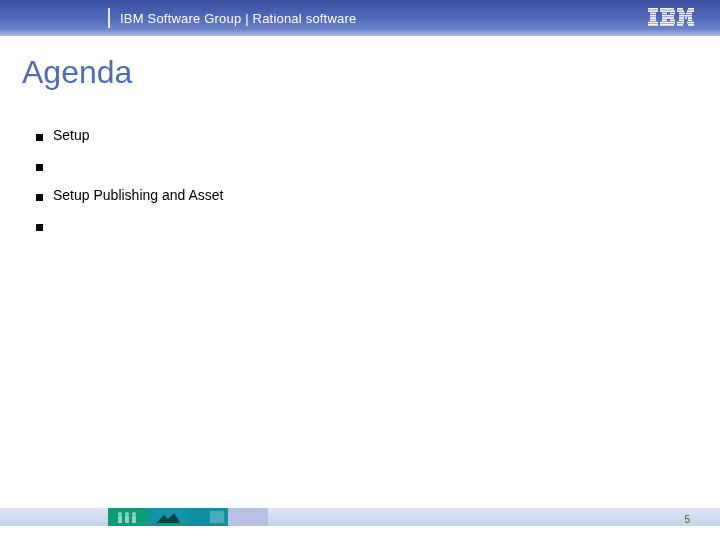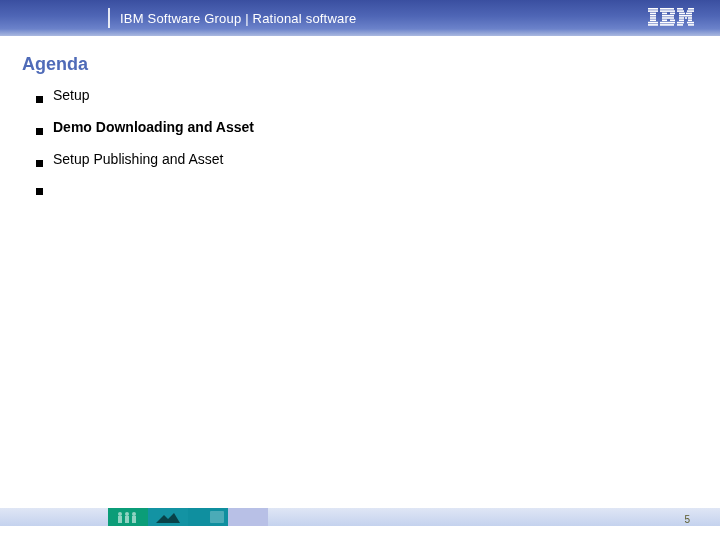--- a/index.html
+++ b/index.html
@@ -8,23 +8,23 @@
 
   
   .header { height: 36px; background: linear-gradient(to bottom, #3a4fa0 0%, #4f66b6 45%, #6b82ca 80%, #aab9e0 100%); display: flex; align-items: center; position: relative; }
   .header-divider { width: 2px; height: 20px; background: #fff; margin-left: 108px; margin-right: 10px; opacity: .85; }
   .header-title { color: #fff; font-size: 13px; font-weight: 400; letter-spacing: .2px; }
   .ibm-logo { position: absolute; right: 26px; top: 8px; width: 46px; height: 18px; }
   .ibm-logo .bar { fill: #fff; }
 
   
   .body { flex: 1; padding: 18px 26px 0 18px; }
-  .slide-title { color: #4f6bb8; font-size: 18px; font-weight: 700; margin-bottom: 12px; margin-left: 4px; }
+  .slide-title { color: #4f6bb8; font-size: 32px; font-weight: 400; margin-bottom: 36px; margin-left: 4px; }
   ul.agenda { list-style: none; margin-left: 18px; }
-  ul.agenda li { display: flex; align-items: flex-end; margin-bottom: 16px; font-size: 14px; color: #000; }
+  ul.agenda li { display: flex; align-items: center; margin-bottom: 16px; font-size: 14px; color: #000; }
   ul.agenda li .bullet { width: 7px; height: 7px; background: #000; margin-top: 5px; margin-right: 10px; flex-shrink: 0; }
   ul.agenda li.emph .txt { font-weight: 700; }
 
   
   .footer { height: 34px; position: relative; }
   .footer-strip { position: absolute; left: 0; right: 0; bottom: 14px; height: 18px; background: linear-gradient(to bottom, #dfe6f5 0%, #c4d2ee 100%); display: flex; align-items: stretch; }
   .strip-cell { height: 100%; display: flex; align-items: center; justify-content: center; }
   .c-green1 { width: 40px; background: #0b9d78; }
   .c-people { width: 40px; background: #1393a3; }
   .c-teal   { width: 40px; background: #0f8f9f; position: relative; }
@@ -89,21 +89,20 @@
 
   <div class="body">
     <div class="slide-title">Agenda</div>
     <ul class="agenda">
       <li>
           <span class="bullet"></span>
           <span class="txt">Setup</span>
         </li>
       <li class="emph">
           <span class="bullet"></span>
-          <span class="txt">Demo Downloading and Asset</span>
         </li>
       <li>
           <span class="bullet"></span>
           <span class="txt">Setup Publishing and Asset</span>
         </li>
       <li>
           <span class="bullet"></span>
         </li>
     </ul>
   </div>

